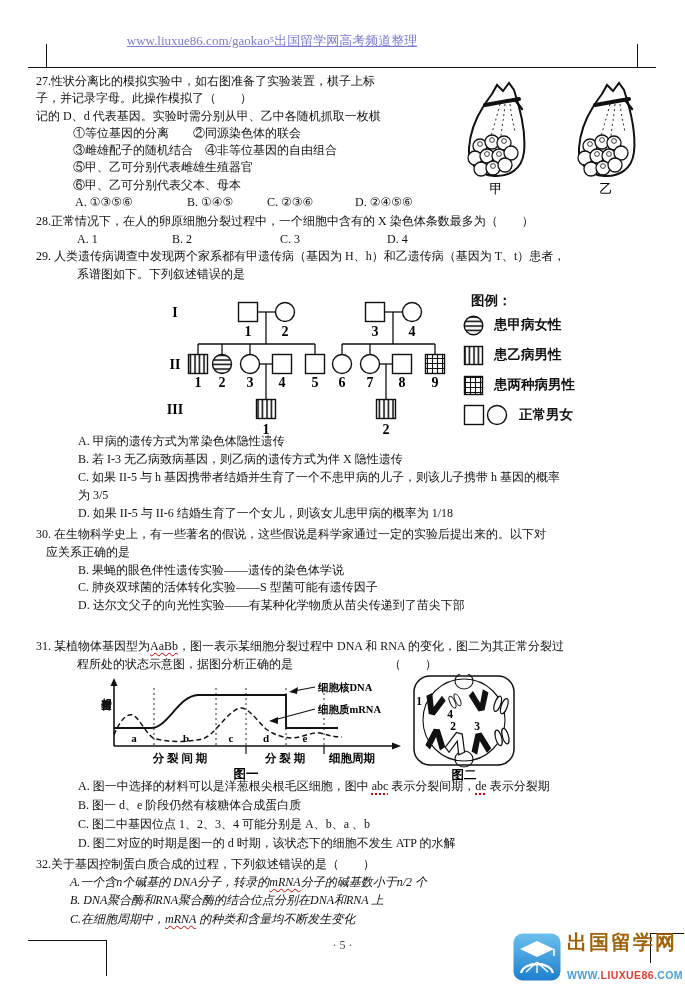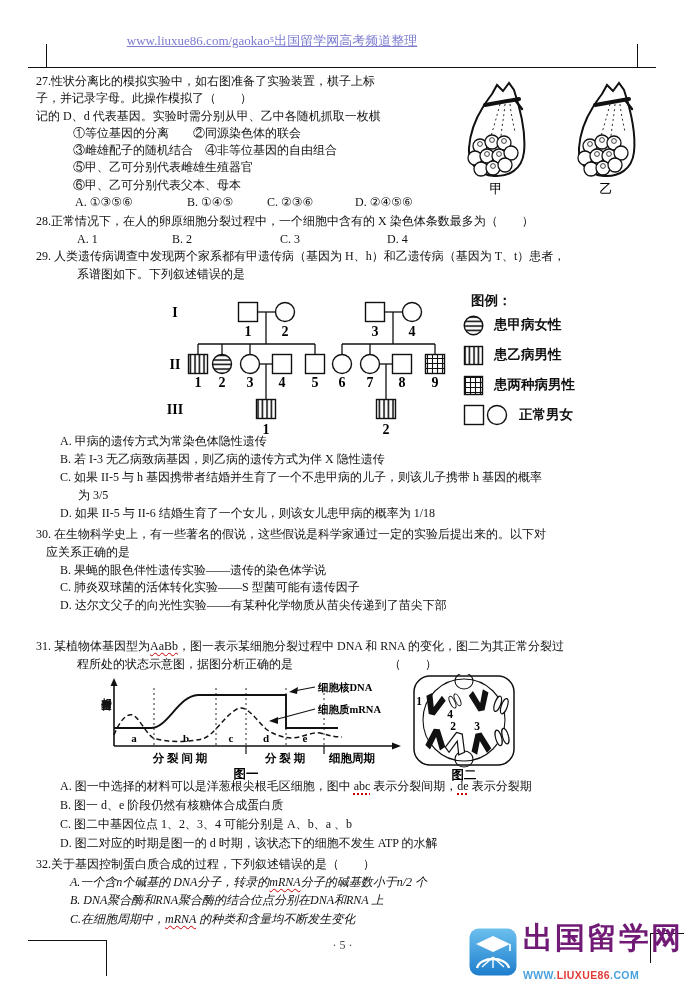--- a/index.html
+++ b/index.html
@@ -6,40 +6,40 @@
   .page{position:relative;width:685px;height:984px;background:#fff;overflow:hidden;
         font-family:"Liberation Serif","DejaVu Serif",serif;color:#111;}
   .abs{position:absolute;}
   .blk{position:absolute;left:0;width:685px;}
   .ln{white-space:pre;font-size:12px;line-height:17.3px;height:17.3px;}
   .lh18 .ln{line-height:18px;height:18px;}
   .lh178 .ln{line-height:17.8px;height:17.8px;}
   .lh19 .ln{line-height:19px;height:19px;}
   .lh182 .ln{line-height:18.2px;height:18.2px;}
   .pl36{padding-left:36px;} .pl46{padding-left:46px;} .pl57{padding-left:77px;}
-  .pl60{padding-left:60px;} .pl70{padding-left:70px;font-style:italic;} .pl73{padding-left:73px;}
+  .pl60{padding-left:78px;} .pl70{padding-left:70px;font-style:italic;} .pl73{padding-left:73px;}
   .pl75{padding-left:75px;} .pl78{padding-left:78px;}
   .hdr{position:absolute;top:32px;left:0;width:544px;text-align:center;font-size:13px;}
   .hlink{color:#7b7bd0;text-decoration:underline;cursor:pointer;}
   .crop{position:absolute;border-color:#a9a9a9;}
   .rwavy{text-decoration:underline wavy #c80000 1px;text-underline-offset:2px;}
   .rdot{text-decoration:underline dotted #c80000 1.5px;text-underline-offset:2.5px;}
   .c27{display:inline-block;} .c27.w1{width:112px;} .c27.w2{width:80px;} .c27.w3{width:88px;}
   .c28{display:inline-block;} .c28.w1{width:95px;} .c28.w2{width:108px;} .c28.w3{width:107px;}
   .legend{position:absolute;left:463px;top:292px;width:210px;font-size:13.5px;font-weight:bold;}
   .legend .row{display:flex;align-items:center;margin-bottom:8px;height:22px;}
   .legend .row svg{flex:0 0 auto;margin-right:10px;}
   .legend .ttl{margin-bottom:4px;padding-left:8px;}
   .ylab{position:absolute;left:99px;top:689px;writing-mode:vertical-rl;text-orientation:upright;
         font-size:10.5px;font-weight:bold;letter-spacing:1px;}
   .pgnum{position:absolute;top:938px;left:0;width:685px;text-align:center;font-size:12px;color:#4a4a4a;}
   .logo{position:absolute;right:2px;bottom:3px;display:flex;align-items:center;gap:6px;cursor:pointer;}
   .logo-texts{display:flex;flex-direction:column;line-height:1.05;}
-  .logo-name{font-family:Liberation Serif, serif;font-weight:bold;
-             font-size:30px;color:#701a75;letter-spacing:2px;}
+  .logo-name{font-family:Liberation Mono, monospace;font-weight:bold;
+             font-size:20px;color:#a16207;letter-spacing:2px;}
   .logo-url{font-family:"Liberation Sans","DejaVu Sans",sans-serif;font-weight:bold;
             font-size:10.5px;letter-spacing:.4px;color:#4aa0dc;margin-top:16px;}
   .logo-url .red{color:#e23c36;}
   svg text{font-family:"Liberation Serif","DejaVu Serif",serif;}
 </style>
 </head>
 <body>
 
 <div class="page">
 

